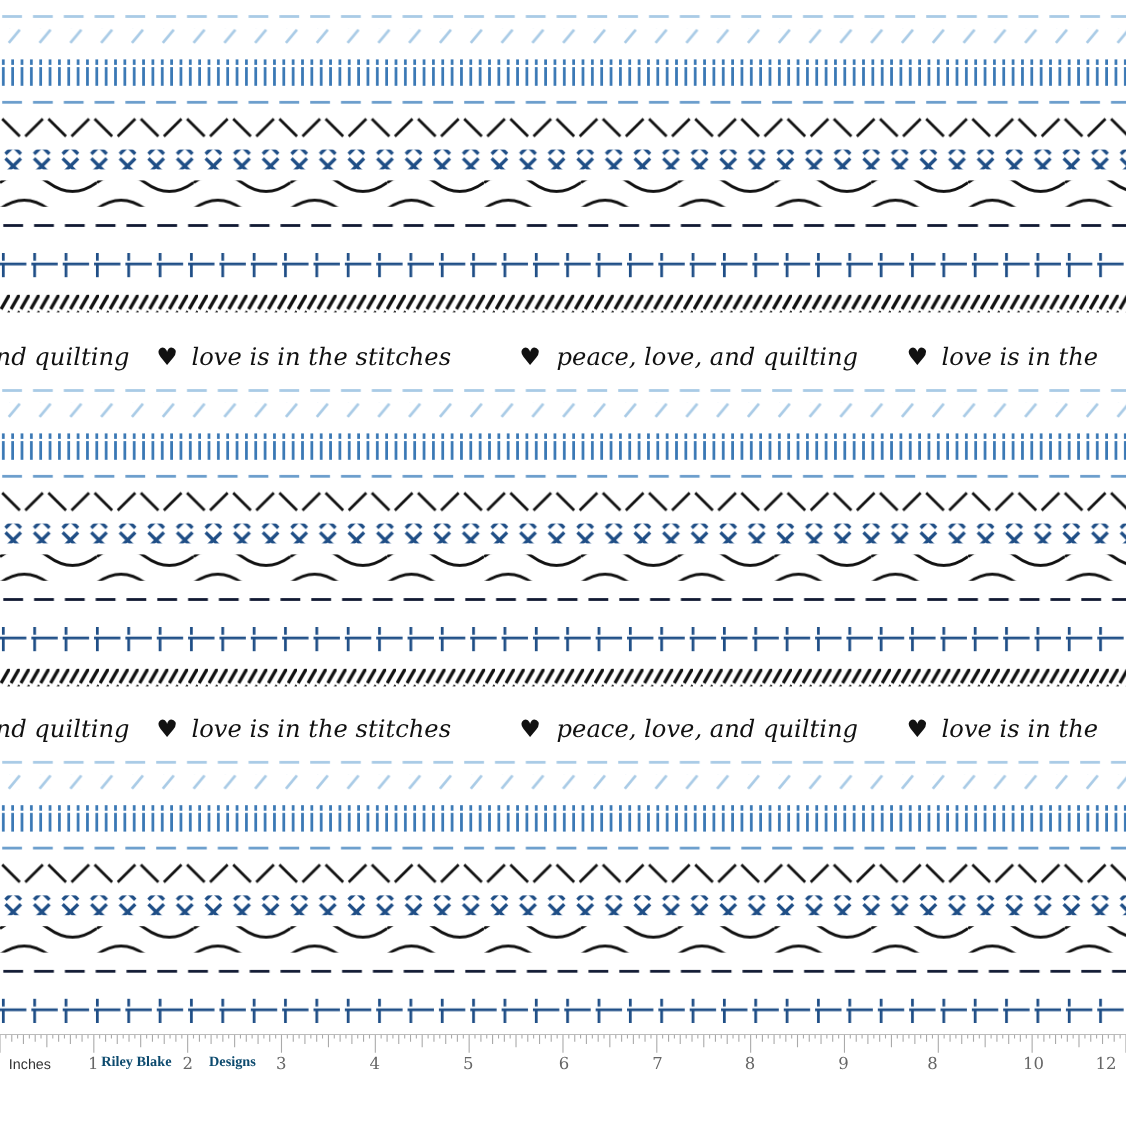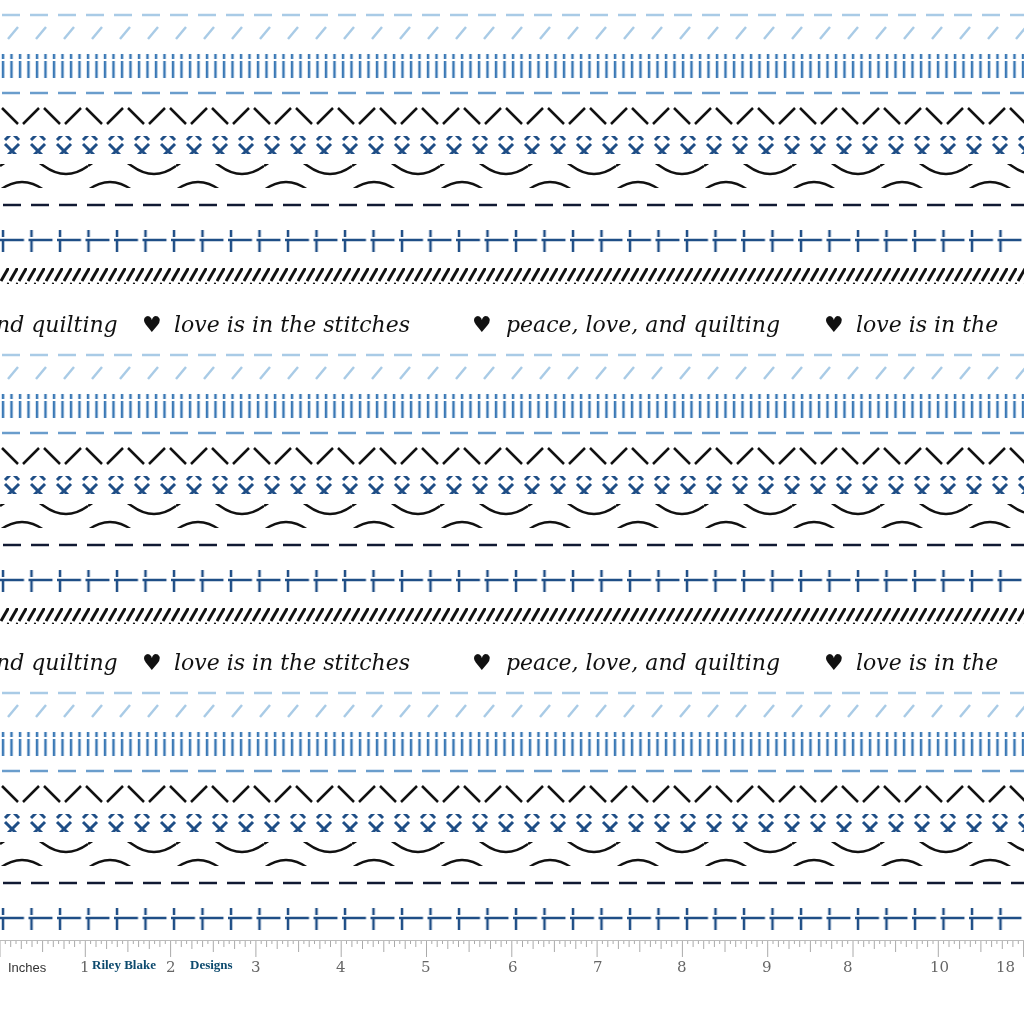--- a/index.html
+++ b/index.html
@@ -107,14 +107,14 @@
   <span class="brand" style="left:190px">Designs</span>
   <span class="rlabel" style="left:251px">3</span>
   <span class="rlabel" style="left:336px">4</span>
   <span class="rlabel" style="left:421px">5</span>
   <span class="rlabel" style="left:508px">6</span>
   <span class="rlabel" style="left:593px">7</span>
   <span class="rlabel" style="left:677px">8</span>
   <span class="rlabel" style="left:762px">9</span>
   <span class="rlabel" style="left:843px">8</span>
   <span class="rlabel" style="left:930px">10</span>
-  <span class="rlabel" style="left:996px">18</span>
+  <span class="rlabel" style="left:996px">12</span>
 </div>
 
 </body></html>

